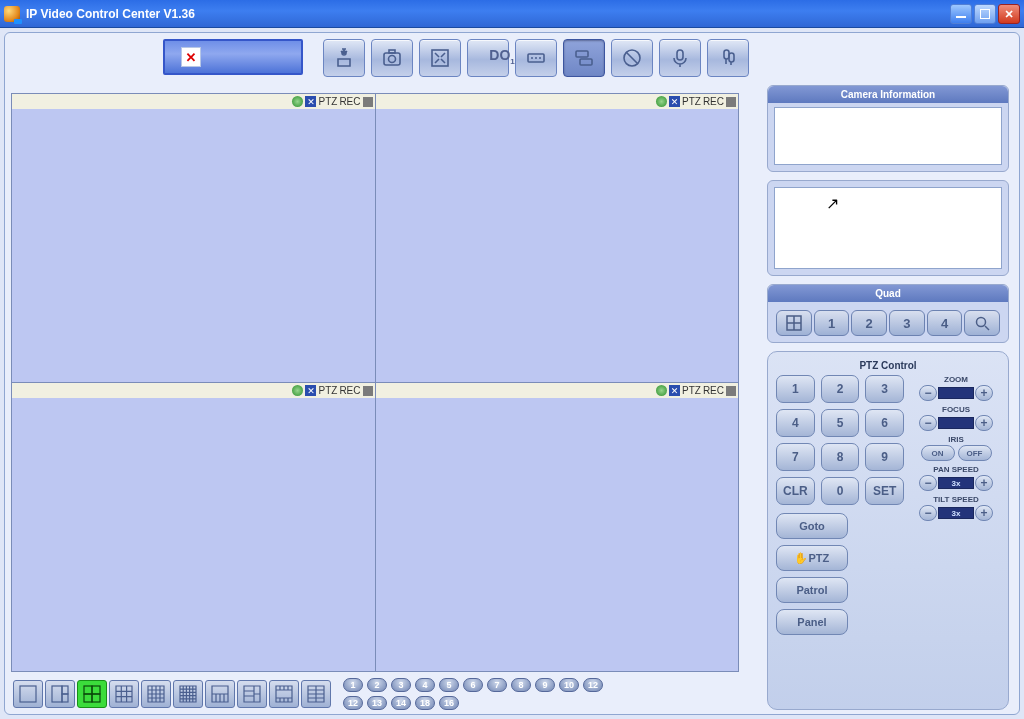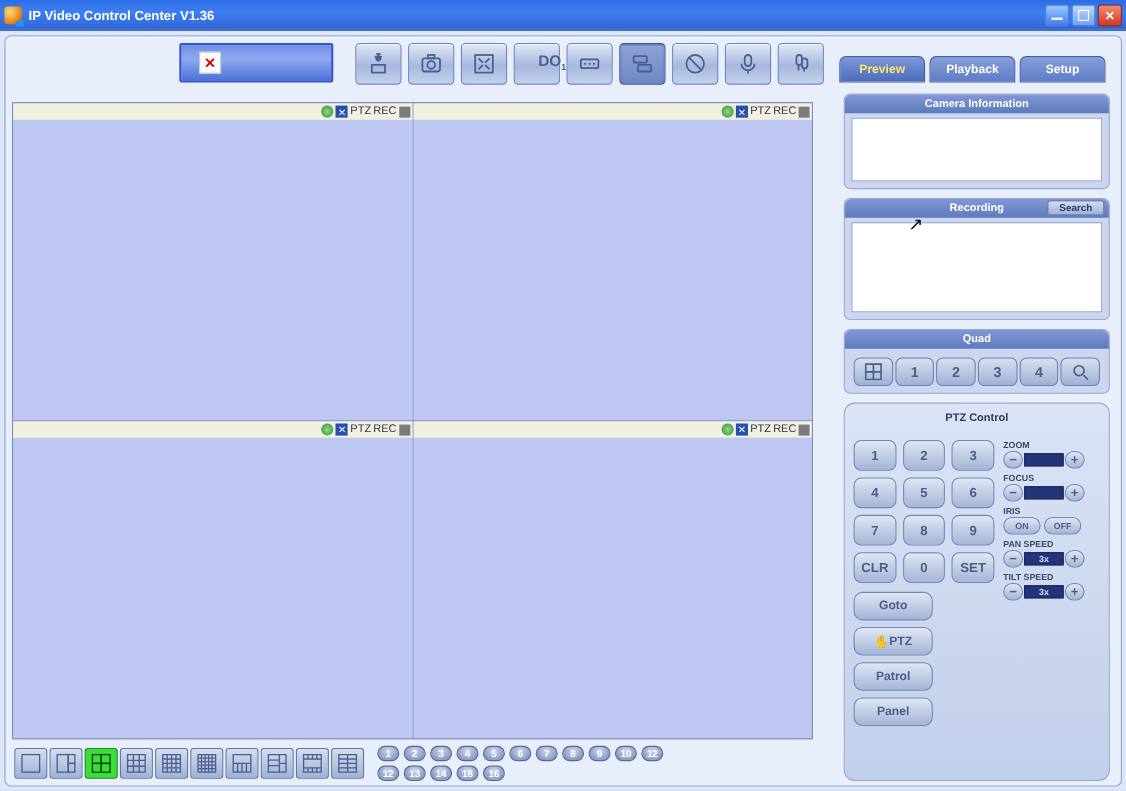--- a/index.html
+++ b/index.html
@@ -193,40 +193,40 @@
     font-weight:bold; color:#4b5e87; font-size:13px;
   }
 
   
   .ptzarea{
     flex:1;
     background:linear-gradient(#dbe3f5,#c2cfeb);
     border:1px solid #98a9ce; border-radius:10px;
     padding:8px; position:relative;
   }
-  .ptz-title{ text-align:center; font-weight:bold; color:#2b3a5b; font-size:10px; margin-bottom:14px;}
+  .ptz-title{ text-align:center; font-weight:bold; color:#2b3a5b; font-size:10px; margin-bottom:4px;}
   .ptzcols{ display:flex; gap:8px; }
   .keypad{ width:128px; display:grid; grid-template-columns:repeat(3,1fr); gap:6px; }
   .kbtn{
     height:28px;
     background:linear-gradient(#dfe6f4,#a4b5d6);
     border:1px solid #7187b4; border-radius:7px;
     display:flex; align-items:center; justify-content:center;
     color:#4b5e87; font-weight:bold; font-size:12px;
   }
   .sidebtns{ display:flex; flex-direction:column; gap:6px; margin-top:8px; width:72px; }
   .sbtn{
     height:26px;
     background:linear-gradient(#dfe6f4,#a4b5d6);
     border:1px solid #7187b4; border-radius:8px;
     display:flex; align-items:center; justify-content:center;
     color:#4b5e87; font-weight:bold; font-size:11px;
   }
   .ctrlstack{ flex:1; display:flex; flex-direction:column; gap:4px; font-size:8px; color:#3a4868;}
-  .ctrlrow{ display:flex; flex-direction:column; align-items:flex-start; gap:1px;}
+  .ctrlrow{ display:flex; flex-direction:column; align-items:center; gap:1px;}
   .ctrlrow .lbl{ font-size:8px; font-weight:bold; }
   .plusminus{
     display:flex; align-items:center; gap:0;
   }
   .pm{
     width:18px; height:16px; background:linear-gradient(#dfe6f4,#a4b5d6);
     border:1px solid #7187b4; border-radius:8px; font-weight:bold; font-size:12px;
     display:flex; align-items:center; justify-content:center; color:#4b5e87;
   }
   .bar{ width:36px; height:12px; background:#23347a; margin:0 1px; border:1px solid #1a285e; color:#cfe0ff; font-size:8px; display:flex;align-items:center;justify-content:center;font-weight:bold;}
@@ -359,25 +359,20 @@
       <div class="tbtn">
         <svg viewBox="0 0 24 24">
             <rect x="8" y="4" width="5" height="9" rx="2.5" class="glyph-box"></rect>
             <rect x="13" y="7" width="5" height="9" rx="2.5" class="glyph-box"></rect>
             <path class="glyph-box" d="M10 13v5M15 16v3"></path>
           </svg>
       </div>
     </div>
   </div>
 
-  <div class="right-tabs">
-    <div class="rtab active">Preview</div>
-    <div class="rtab">Playback</div>
-    <div class="rtab">Setup</div>
-  </div>
 
   <div class="videoarea">
     <div class="pane">
       <div class="pane-header">
         <span class="ph-ic ph-globe"></span>
         <span class="ph-ic ph-x">✕</span>
         <span>PTZ</span>
         <span>REC</span>
         <span class="ph-dot"></span>
       </div>
@@ -495,24 +490,20 @@
   <div class="rightpanel">
 
     <div class="section">
       <div class="section-title">
           <span class="center">Camera Information</span>
         </div>
       <div class="listbox"></div>
     </div>
 
     <div class="section">
-      <div class="section-title">
-        <span class="center">Recording</span>
-        <div class="search-pill">Search</div>
-      </div>
       <div class="listbox tall"></div>
     </div>
 
     <div class="section" style="padding-bottom:2px;">
       <div class="section-title">
           <span class="center">Quad</span>
         </div>
       <div class="quadrow">
         <div class="qbtn">
           <svg width="16" height="16" viewBox="0 0 16 16">

